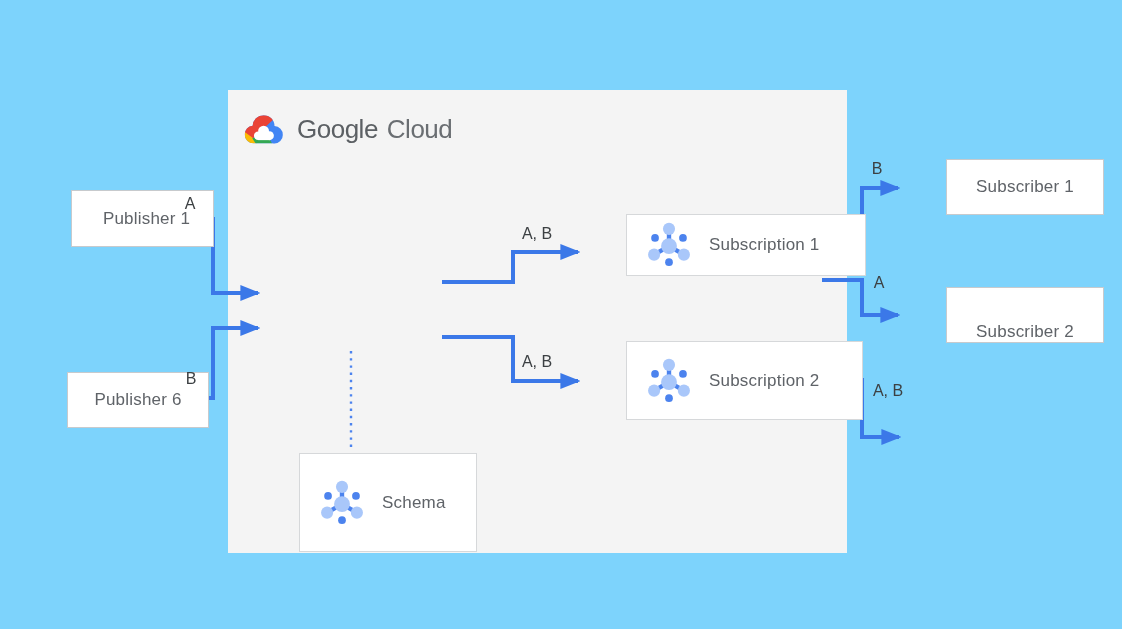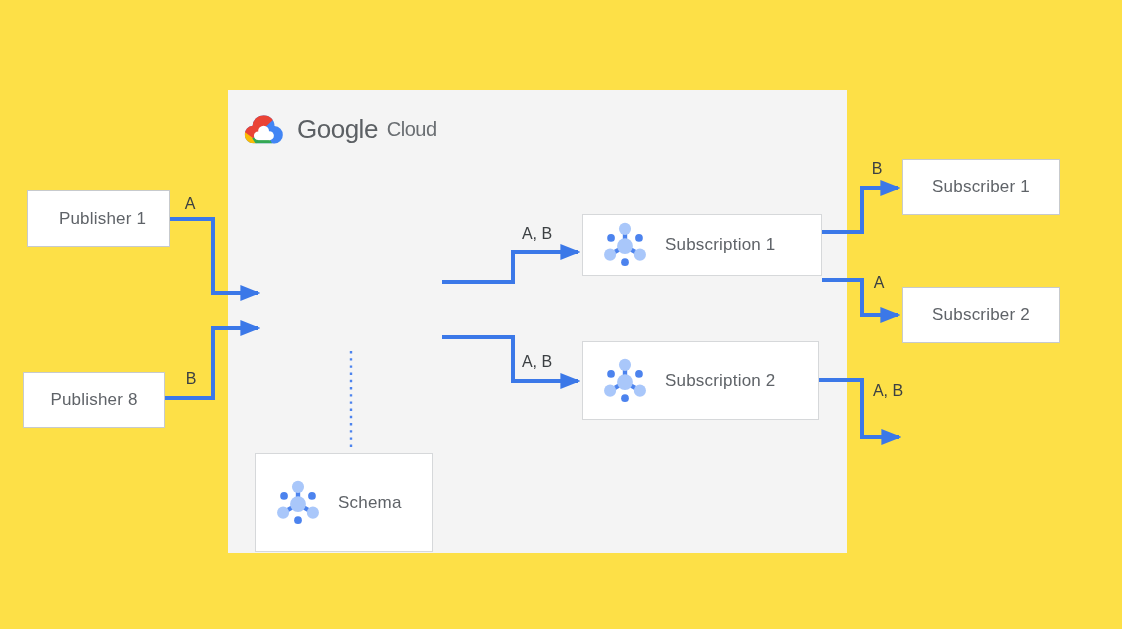--- a/index.html
+++ b/index.html
@@ -1,27 +1,27 @@
 <!DOCTYPE html>
 <html><head>
 <meta charset="utf-8">
 <style>
   * { margin:0; padding:0; box-sizing:border-box; }
   html,body { background:#ffffff; }
   body { font-family:"Liberation Sans", sans-serif; }
-  .canvas { position:relative; width:1122px; height:629px; background:#fde047; overflow:hidden; }
+  .canvas { position:relative; width:1122px; height:629px; background:#7dd3fc; overflow:hidden; }
 
   .panel { position:absolute; left:228px; top:90px; width:619px; height:463px; background:#f4f4f4; }
 
   .logo { position:absolute; left:243px; top:111px; height:36px; display:flex; align-items:center; gap:12px; }
   .logo .brand-google { font-size:26px; color:#5c6064; font-weight:500; letter-spacing:-0.5px; }
-  .logo .brand-cloud  { font-size:20px; color:#6a6e72; font-weight:400; letter-spacing:-0.5px; margin-left:-3px; }
+  .logo .brand-cloud  { font-size:26px; color:#6a6e72; font-weight:400; letter-spacing:-0.5px; margin-left:-3px; }
 
   .node { position:absolute; background:#ffffff; display:flex; align-items:center;
-          color:#5f6368; font-size:17px; letter-spacing:0.2px; }
+          color:#5f6368; font-size:17px; letter-spacing:0.2px;margin-left:44px; }
   .outer-node { border:1px solid #c7cacd; justify-content:center; }
   .inner-node { border:1px solid #d6d8da; padding-left:17px; gap:15px; }
 
   .edge-label { position:absolute; transform:translate(-50%,-50%); font-size:16px; color:#3c4043; white-space:nowrap; }
 
   .connector-svg { position:absolute; left:0; top:0; width:1122px; height:629px; pointer-events:none; }
   .edge { fill:none; stroke:#3b78e8; stroke-width:4; }
   .edge-dotted { fill:none; stroke:#4c83ee; stroke-width:2.4; stroke-dasharray:2.4 4.8; }
 
   .node-icon { width:50px; height:50px; flex:0 0 auto; }
@@ -97,21 +97,21 @@
     <polyline class="edge" points="822,232 862,232 862,188 898,188" marker-end="url(#arrow)"></polyline>
     <polyline class="edge" points="822,280 862,280 862,315 898,315" marker-end="url(#arrow)"></polyline>
     <polyline class="edge" points="819,380 862,380 862,437 899,437" marker-end="url(#arrow)"></polyline>
   </svg>
 
   <div class="node outer-node" style="left:27px; top:190px; width:143px; height:57px;padding-left:8px;">
     <span>Publisher 1</span>
   </div>
 
   <div class="node outer-node" style="left:23px; top:372px; width:142px; height:56px;">
-    <span>Publisher 8</span>
+    <span>Publisher 6</span>
   </div>
 
 
   <div class="node inner-node" style="left:255px; top:453px; width:178px; height:99px;">
     <svg class="node-icon">
         <use href="#pubsub"></use>
       </svg>
     <span>Schema</span>
   </div>
 
@@ -126,21 +126,21 @@
     <svg class="node-icon">
         <use href="#pubsub"></use>
       </svg>
     <span>Subscription 2</span>
   </div>
 
   <div class="node outer-node" style="left:902px; top:159px; width:158px; height:56px;">
     <span>Subscriber 1</span>
   </div>
 
-  <div class="node outer-node" style="left:902px; top:287px; width:158px; height:56px;">
+  <div class="node outer-node" style="left:902px; top:287px; width:158px; height:56px;align-items:flex-end;">
     <span>Subscriber 2</span>
   </div>
 
 
   <div class="edge-label" style="left:190px; top:204px;">A</div>
   <div class="edge-label" style="left:191px; top:379px;">B</div>
   <div class="edge-label" style="left:537px; top:234px;">A, B</div>
   <div class="edge-label" style="left:537px; top:362px;">A, B</div>
   <div class="edge-label" style="left:877px; top:169px;">B</div>
   <div class="edge-label" style="left:879px; top:283px;">A</div>

